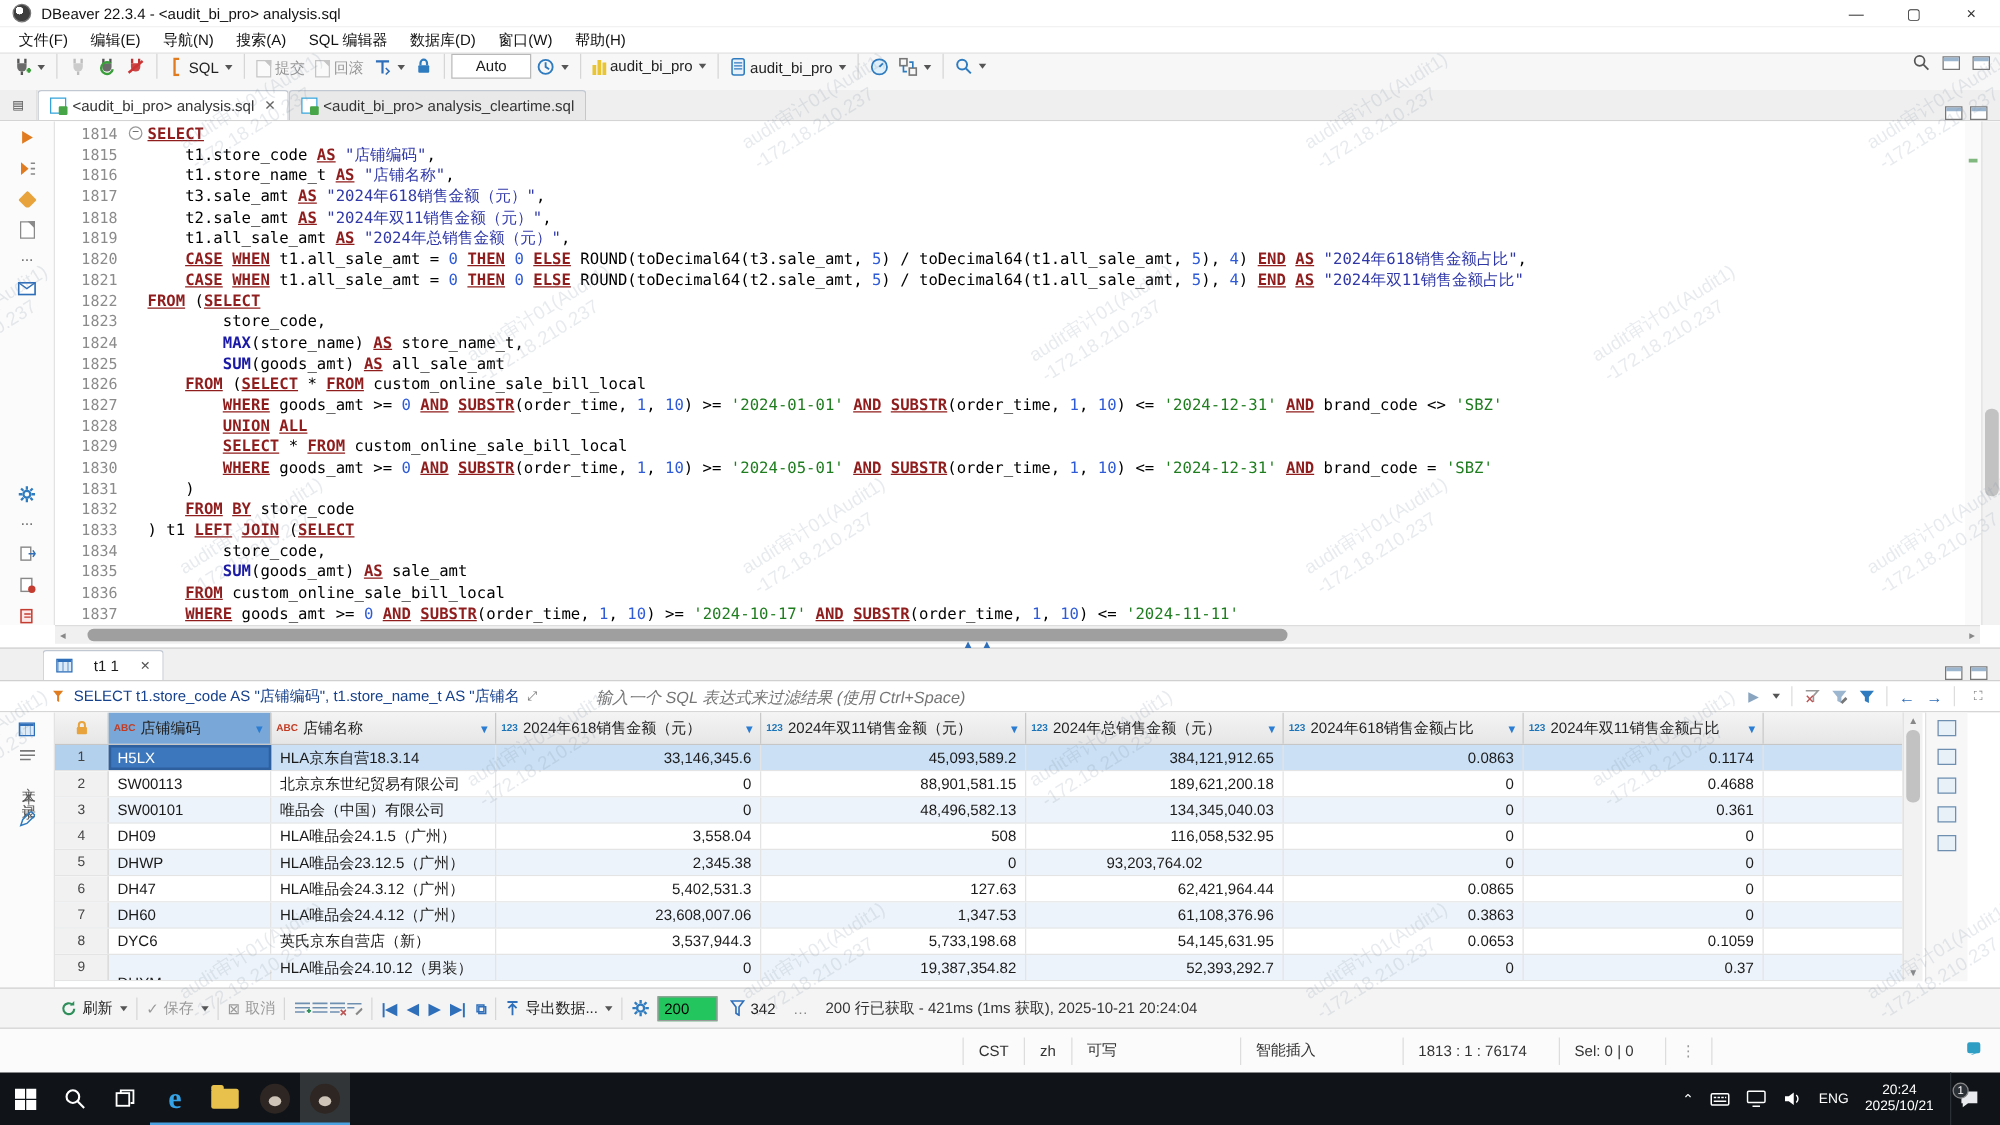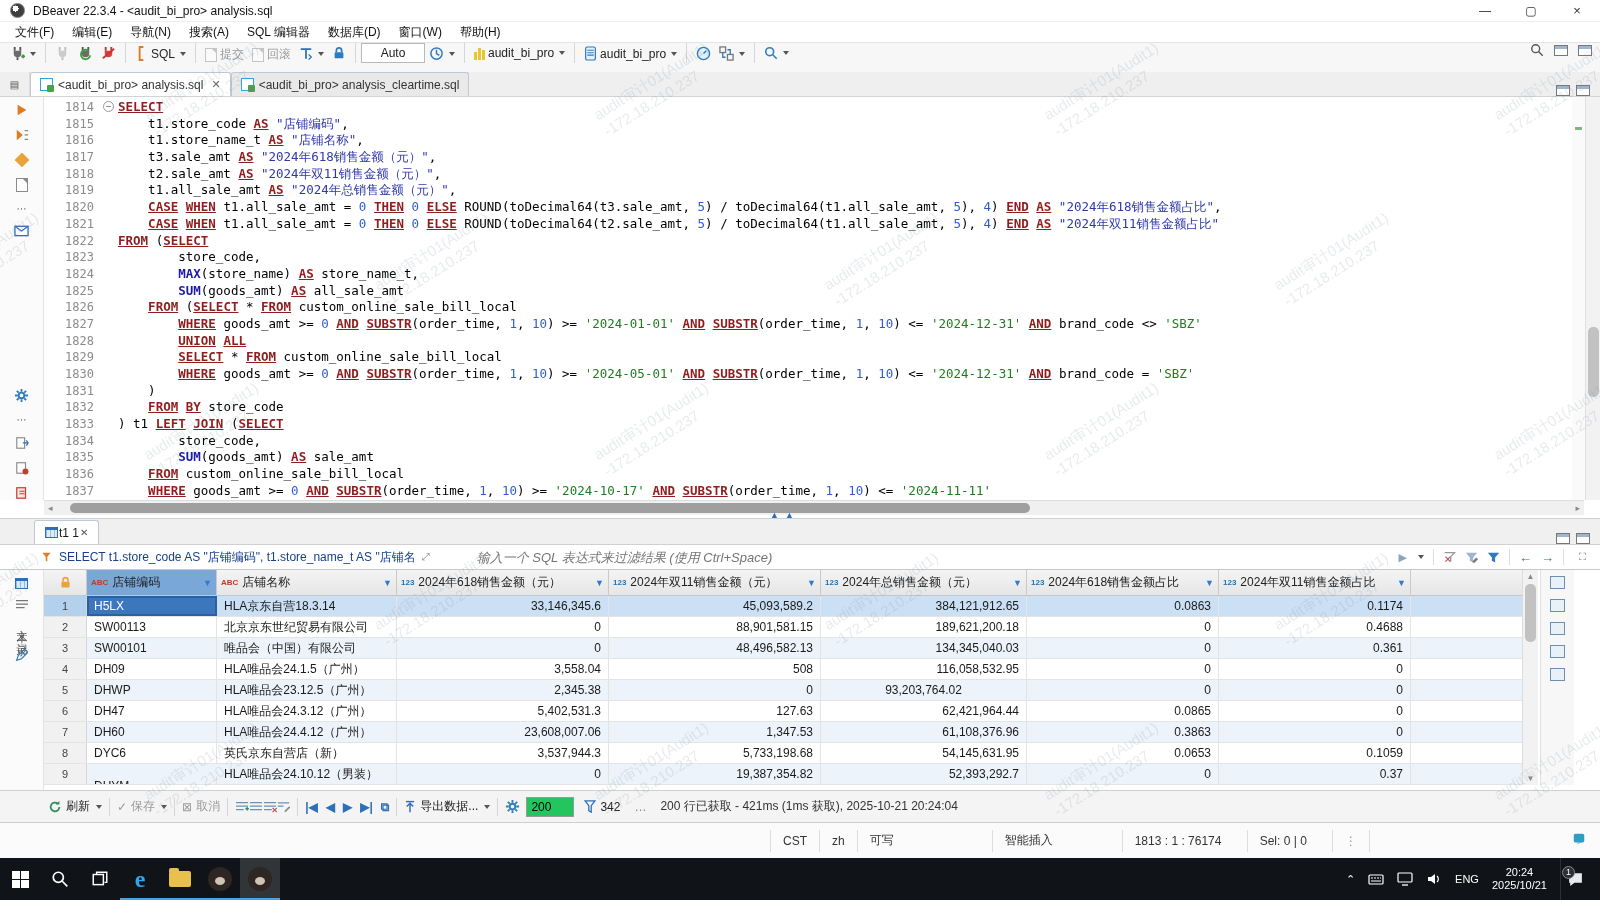--- a/index.html
+++ b/index.html
@@ -64,21 +64,21 @@
 
   
   .hscroll { position:absolute; left:44px; top:500px; width:1540px; height:15px; background:#f0f0f0; border-top:1px solid #ddd; }
   .hthumb { position:absolute; left:26px; top:2px; width:960px; height:10px; background:#9f9f9f; border-radius:5px; }
   .harrow { position:absolute; top:2px; color:#888; font-size:9px; }
   .sash-ctrl { position:absolute; left:770px; top:511px; display:flex; gap:6px; z-index:5; }
   .sash-ctrl span { color:#2f6fba; font-size:9px; line-height:9px; }
 
   
   .restabs { position:absolute; left:0; top:518px; width:1600px; height:26px; background:#f0f0f0; border-top:1px solid #cfcfcf; display:flex; align-items:flex-end; padding-left:34px; }
-  .rtab { display:flex; align-items:center; gap:1px; height:24px; padding:0 10px; background:#fff; border:1px solid #c2c8d2; border-bottom:none; border-radius:3px 3px 0 0; font-size:12px; }
+  .rtab { display:flex; align-items:center; gap:17px; height:24px; padding:0 10px; background:#fff; border:1px solid #c2c8d2; border-bottom:none; border-radius:3px 3px 0 0; font-size:12px; }
   .grid-ic { width:13px; height:11px; border:1px solid #2f6fba; background:
      linear-gradient(#2f6fba 2px, transparent 2px),
      repeating-linear-gradient(90deg, #9dbede 0 1px, transparent 1px 4px); background-color:#dcebf7; }
 
   
   .filterbar { position:absolute; left:0; top:544px; width:1600px; height:26px; background:#fff; border-top:1px solid #d0d0d0; border-bottom:1px solid #c9c9c9; display:flex; align-items:center; padding:0 8px 0 40px; }
   .fsql { color:#16418c; font-size:12px; white-space:nowrap; overflow:hidden; max-width:470px; }
   .fexpand { color:#777; font-size:10px; margin:0 6px; }
   .fplaceholder { color:#9a9a9a; font-style:italic; font-size:13px; white-space:nowrap;margin-left:41px; }
   .fright { margin-left:auto; display:flex; align-items:center; gap:9px; }

